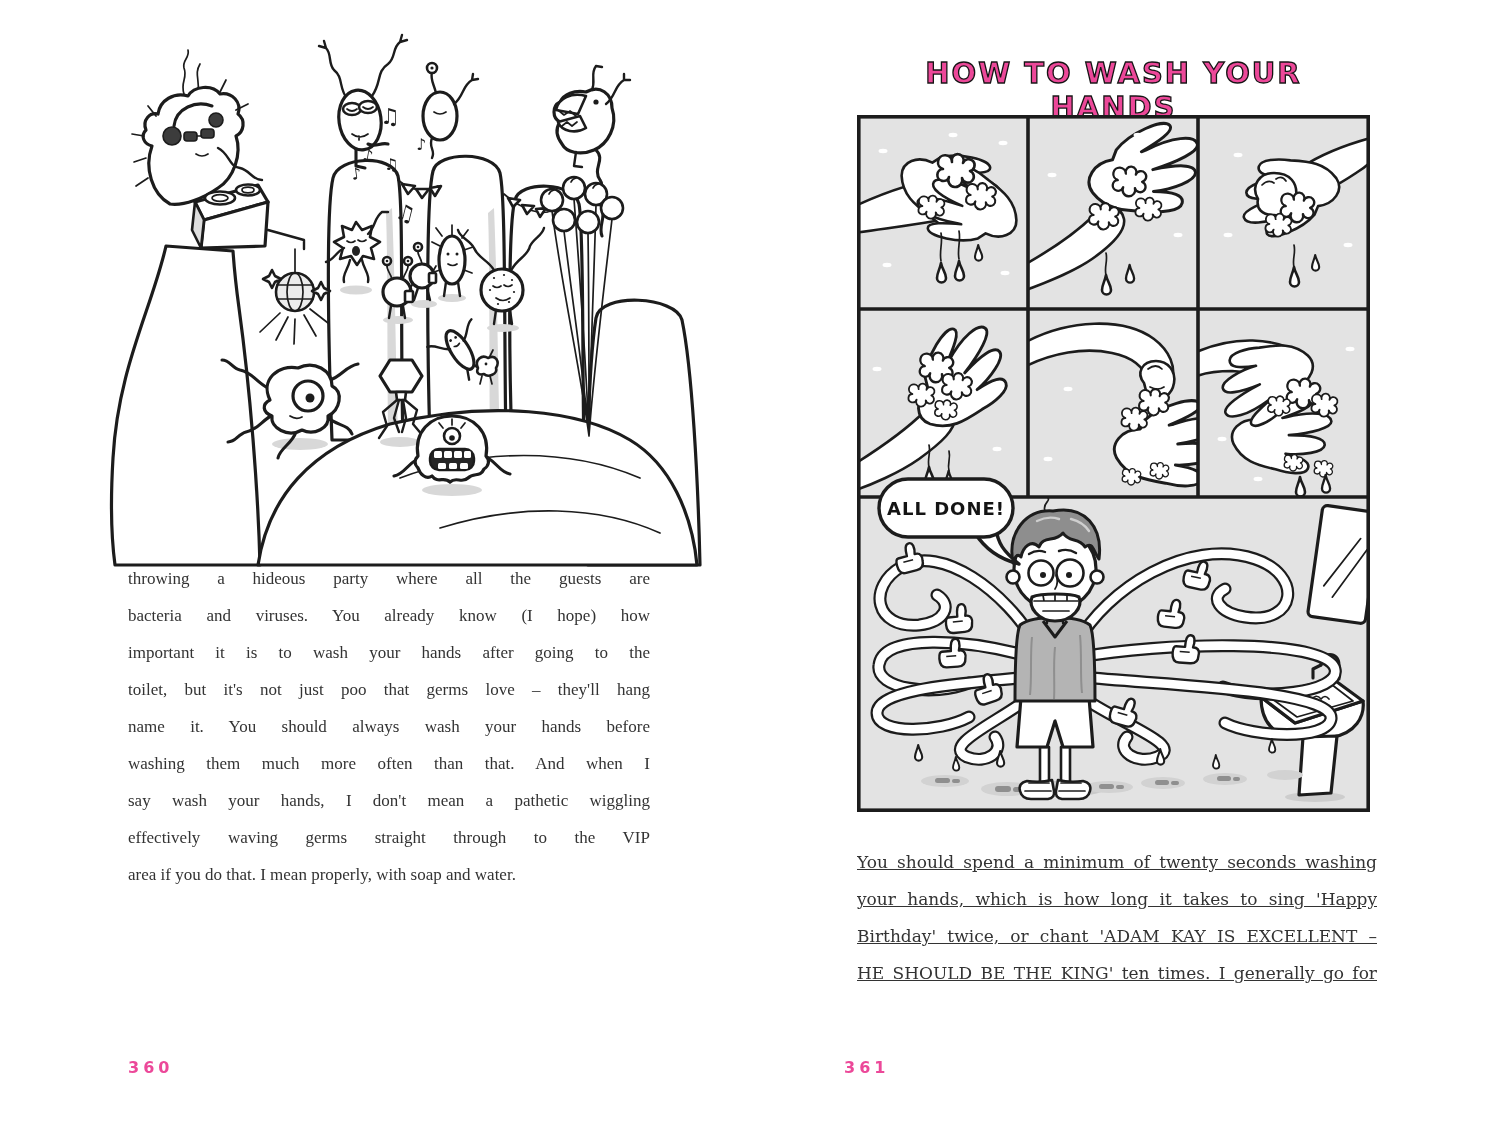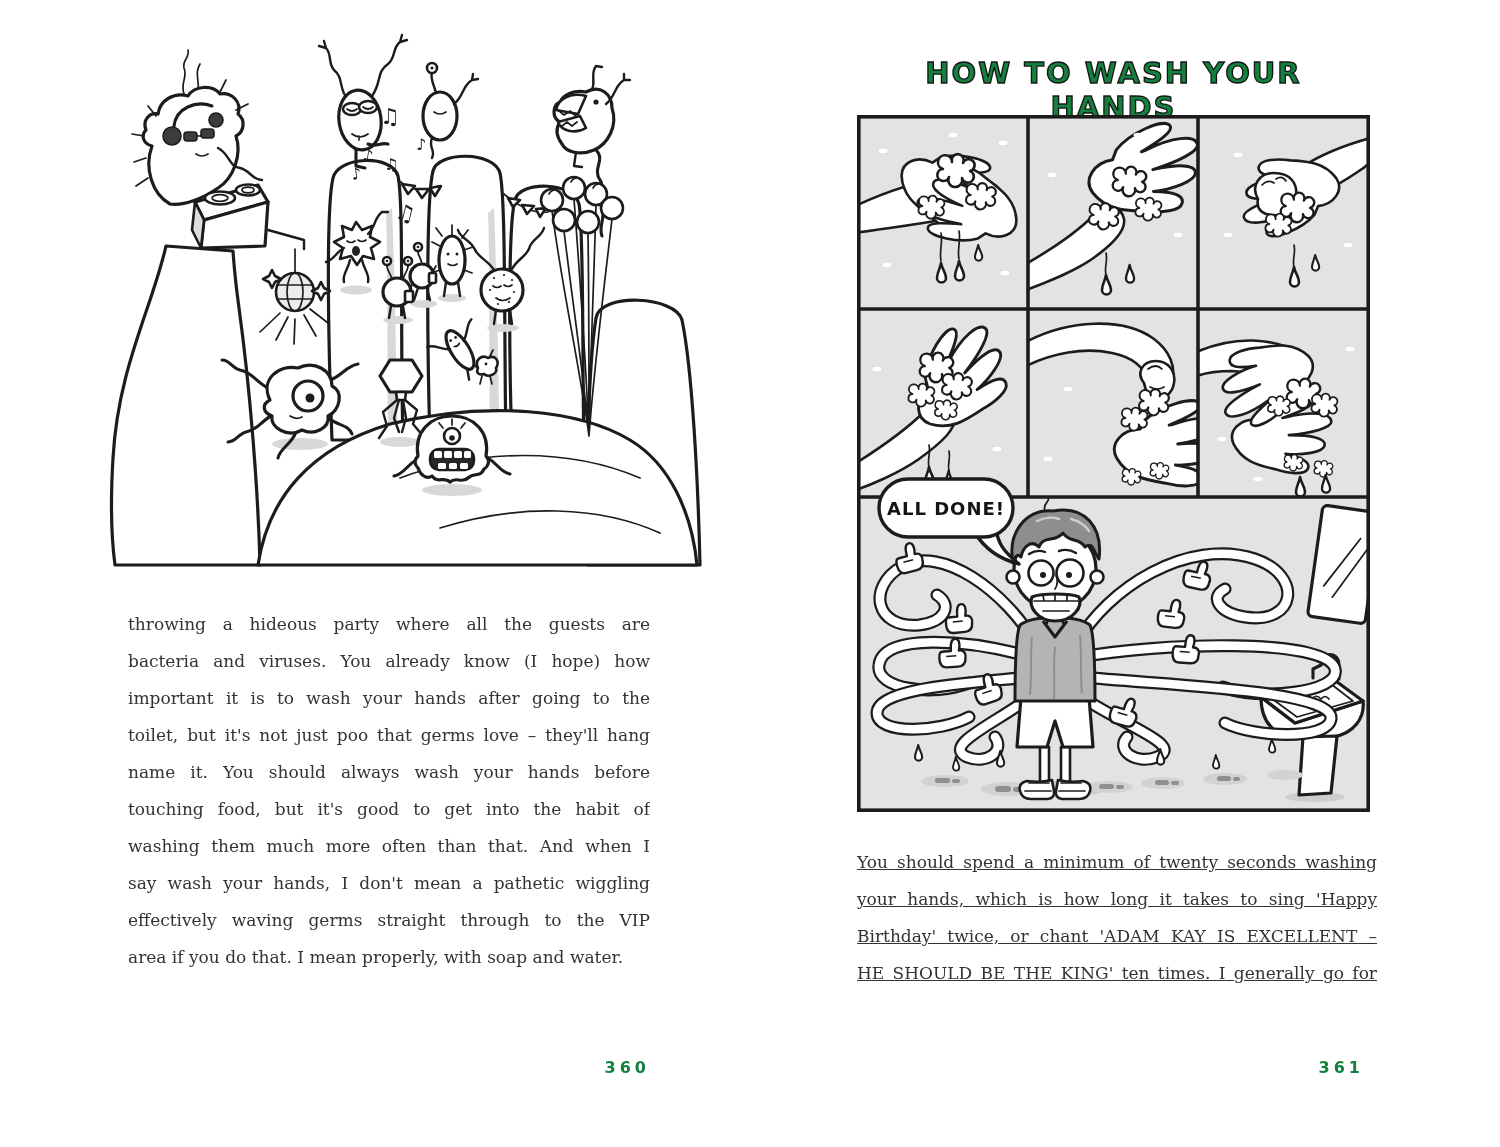--- a/index.html
+++ b/index.html
@@ -6,23 +6,23 @@
   body{
     width:1500px;height:1147px;position:relative;background:#ffffff;
     font-family:"DejaVu Serif","Liberation Serif",serif;color:#2b2b2b;overflow:hidden;
   }
   .abs{position:absolute;}
   
   .textcol{font-size:17px;line-height:37px;color:#333;}
   .textcol .line{white-space:nowrap;overflow:hidden;text-align:justify;text-align-last:justify;text-justify:inter-word;}
   .textcol .line.last{text-align-last:left;}
   
-  .comicfont{font-family:"DejaVu Sans","Liberation Sans",sans-serif;font-weight:bold;color:#15803d;}
+  .comicfont{font-family:"DejaVu Sans","Liberation Sans",sans-serif;font-weight:bold;color:#ec4899;}
   .title{font-size:29px;letter-spacing:2px;text-align:center;-webkit-text-stroke:1.3px #141414;}
-  .pagenum{font-size:16px;letter-spacing:4px;text-align:right;}
+  .pagenum{font-size:16px;letter-spacing:4px;text-align:left;}
   
   .o{fill:#fff;stroke:#1c1c1c;stroke-width:2.6;stroke-linejoin:round;stroke-linecap:round;}
   .o3{fill:#fff;stroke:#1c1c1c;stroke-width:3.2;stroke-linejoin:round;stroke-linecap:round;}
   .ln{fill:none;stroke:#1c1c1c;stroke-width:2.4;stroke-linejoin:round;stroke-linecap:round;}
   .ln2{fill:none;stroke:#1c1c1c;stroke-width:1.7;stroke-linejoin:round;stroke-linecap:round;}
   .ln3{fill:none;stroke:#1c1c1c;stroke-width:3.1;stroke-linejoin:round;stroke-linecap:round;}
   .sh{fill:#d8d8d8;stroke:none;}
   .armb{fill:none;stroke:#1c1c1c;stroke-width:13;stroke-linecap:round;}
   .armw{fill:none;stroke:#ffffff;stroke-width:8.6;stroke-linecap:round;}
   .dk{fill:#3c3c3c;stroke:#1c1c1c;stroke-width:1.6;}
@@ -259,27 +259,26 @@
           <rect x="344" y="443" width="8" height="7" rx="1.5"></rect>
           <rect x="354" y="443" width="8" height="7" rx="1.5"></rect>
           <rect x="364" y="443" width="7" height="7" rx="1.5"></rect>
           <rect x="338" y="455" width="8" height="6" rx="1.5"></rect>
           <rect x="349" y="455" width="8" height="6" rx="1.5"></rect>
           <rect x="360" y="455" width="8" height="6" rx="1.5"></rect>
         </g>
     </g>
   </svg>
 
-  <div class="abs textcol" style="left:128px;top:606px;width:522px;">
+  <div class="abs textcol" style="left:128px;top:560px;width:522px;font-family:Liberation Serif, serif;">
       <div class="line">throwing a hideous party where all the guests are</div>
       <div class="line">bacteria and viruses. You already know (I hope) how</div>
       <div class="line">important it is to wash your hands after going to the</div>
       <div class="line">toilet, but it's not just poo that germs love – they'll hang</div>
       <div class="line">name it. You should always wash your hands before</div>
-      <div class="line">touching food, but it's good to get into the habit of</div>
       <div class="line">washing them much more often than that. And when I</div>
       <div class="line">say wash your hands, I don't mean a pathetic wiggling</div>
       <div class="line">effectively waving germs straight through to the VIP</div>
       <div class="line last">area if you do that. I mean properly, with soap and water.</div>
     </div>
 
   <div class="abs comicfont pagenum" style="left:128px;top:1058px;width:522px;">360</div>
 </div>
 
 <div class="abs" style="left:750px;top:0;width:750px;height:1147px;">

